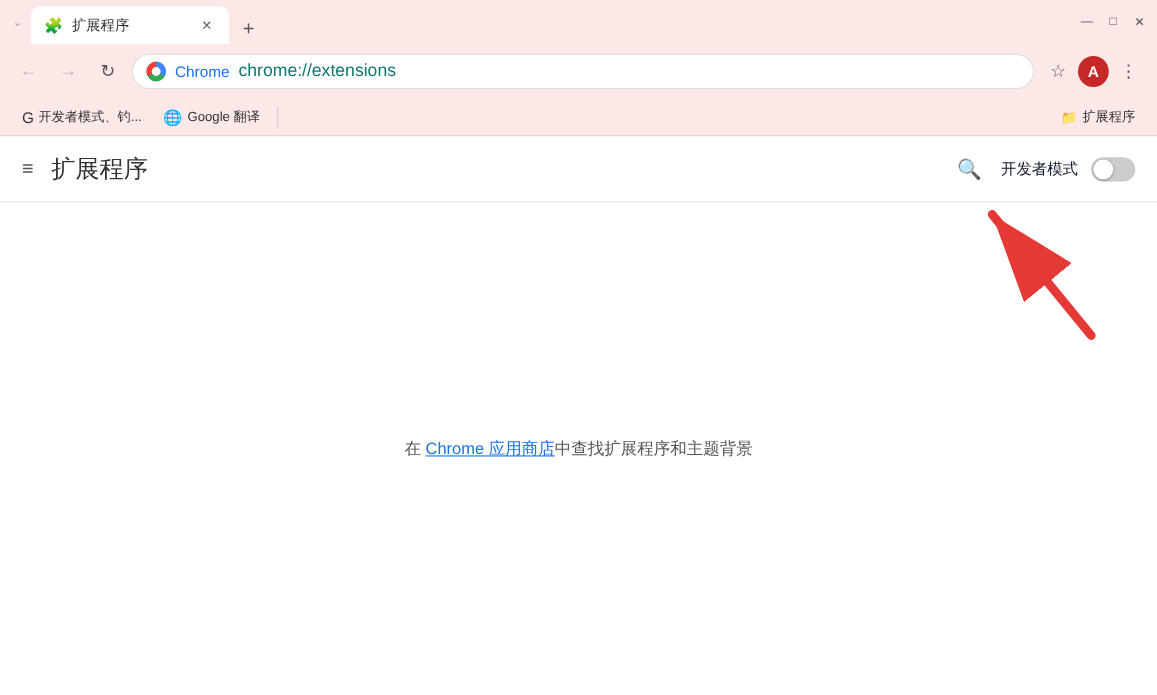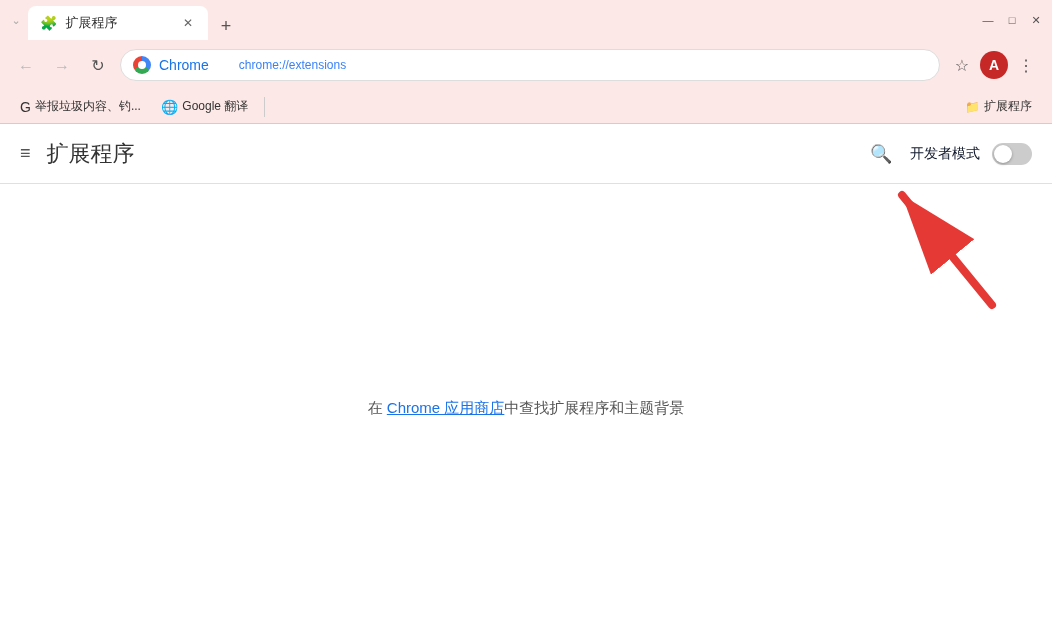--- a/index.html
+++ b/index.html
@@ -134,27 +134,27 @@
       position: absolute;
       width: 8px;
       height: 8px;
       background: #fff;
       border-radius: 50%;
       top: 50%;
       left: 50%;
       transform: translate(-50%, -50%);
     }
     .address-text {
-      font-size: 12px;
-      color: #3b82f6;
+      font-size: 16px;
+      color: #0f766e;
     }
     .address-label {
       font-weight: 500;
       color: #1a73e8;
-      margin-right: 22px;
+      margin-right: 0;
     }
     .nav-right {
       display: flex;
       align-items: center;
       gap: 4px;
     }
     .star-icon, .profile-icon, .menu-icon {
       width: 28px;
       height: 28px;
       display: flex;
@@ -347,21 +347,21 @@
   <div class="nav-right">
     <div class="star-icon" title="将此页面添加到书签">☆</div>
     <div class="profile-icon">A</div>
     <div class="menu-icon" title="自定义及控制">⋮</div>
   </div>
 </div>
 
 <div class="bookmarks-bar">
   <div class="bookmark-item">
     <span class="bookmark-icon">G</span>
-    <span>举报垃圾内容、钓...</span>
+    <span>开发者模式、钓...</span>
   </div>
   <div class="bookmark-item">
     <span class="bookmark-icon">🌐</span>
     <span>Google 翻译</span>
   </div>
   <div class="bookmarks-divider"></div>
   <div class="all-bookmarks">
     <span>📁</span>
     <span>扩展程序</span>
   </div>

